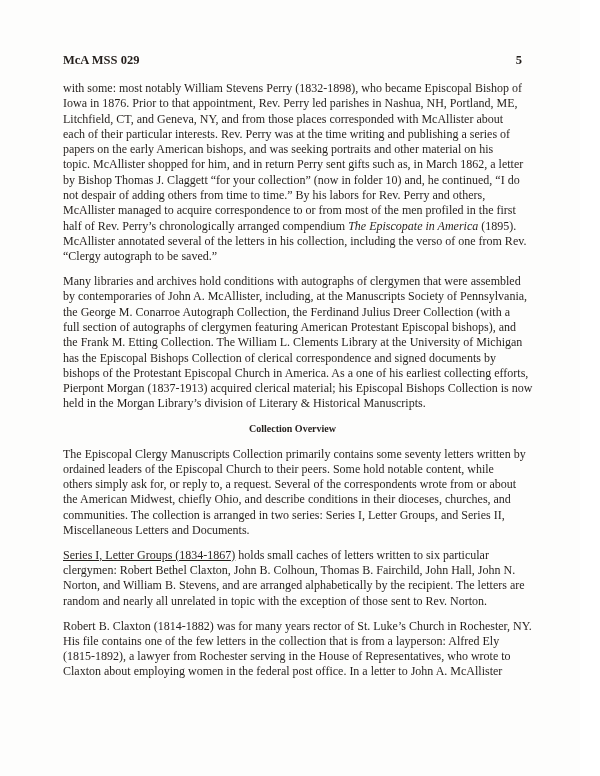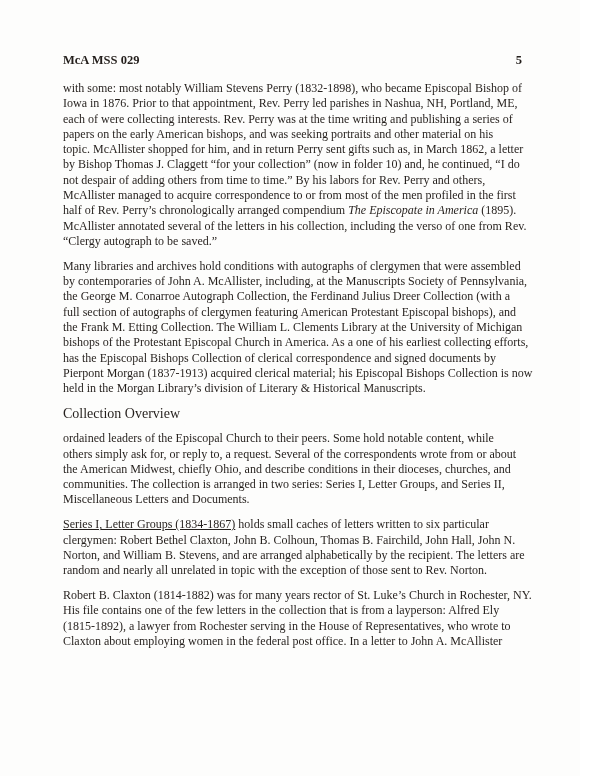--- a/index.html
+++ b/index.html
@@ -23,70 +23,73 @@
     font-size: 12.5px;
     line-height: 15px;
   }
   .body-text { margin-top: 13px; }
   .para { margin: 0 0 9.5px 0; }
   .line {
     line-height: 15.3px;
     white-space: nowrap;
   }
   .section-heading {
-    font-weight: normal;
-    font-size: 14px;
+    font-weight: bold;
+    font-size: 10px;
     line-height: 15.3px;
     margin: 0 0 10px 0;
     white-space: nowrap;
+    text-align: center;
   }
   .italic { font-style: italic; }
   .underline { text-decoration: underline; text-align: right; }
 </style>
 </head>
 <body>
 
 <div class="page">
 
   <div class="header-row">
     <span>McA MSS 029</span>
     <span>5</span>
   </div>
 
   <div class="body-text">
 
     <div class="para">
       <div class="line">with some: most notably William Stevens Perry (1832-1898), who became Episcopal Bishop of</div>
       <div class="line">Iowa in 1876. Prior to that appointment, Rev. Perry led parishes in Nashua, NH, Portland, ME,</div>
-      <div class="line">each of were collecting interests. Rev. Perry was at the time writing and publishing a series of</div>
+      <div class="line">Litchfield, CT, and Geneva, NY, and from those places corresponded with McAllister about</div>
+      <div class="line">each of their particular interests. Rev. Perry was at the time writing and publishing a series of</div>
       <div class="line">papers on the early American bishops, and was seeking portraits and other material on his</div>
       <div class="line">topic. McAllister shopped for him, and in return Perry sent gifts such as, in March 1862, a letter</div>
       <div class="line">by Bishop Thomas J. Claggett “for your collection” (now in folder 10) and, he continued, “I do</div>
       <div class="line">not despair of adding others from time to time.” By his labors for Rev. Perry and others,</div>
       <div class="line">McAllister managed to acquire correspondence to or from most of the men profiled in the first</div>
       <div class="line"><span>half of Rev. Perry’s chronologically arranged compendium </span><span class="italic">The Episcopate in America</span><span> (1895).</span></div>
       <div class="line">McAllister annotated several of the letters in his collection, including the verso of one from Rev.</div>
       <div class="line">“Clergy autograph to be saved.”</div>
     </div>
 
     <div class="para">
       <div class="line">Many libraries and archives hold conditions with autographs of clergymen that were assembled</div>
       <div class="line">by contemporaries of John A. McAllister, including, at the Manuscripts Society of Pennsylvania,</div>
       <div class="line">the George M. Conarroe Autograph Collection, the Ferdinand Julius Dreer Collection (with a</div>
       <div class="line">full section of autographs of clergymen featuring American Protestant Episcopal bishops), and</div>
       <div class="line">the Frank M. Etting Collection. The William L. Clements Library at the University of Michigan</div>
+      <div class="line">has the Episcopal Bishops Collection of clerical correspondence and signed documents by</div>
       <div class="line">bishops of the Protestant Episcopal Church in America. As a one of his earliest collecting efforts,</div>
-      <div class="line">has the Episcopal Bishops Collection of clerical correspondence and signed documents by</div>
       <div class="line">Pierpont Morgan (1837-1913) acquired clerical material; his Episcopal Bishops Collection is now</div>
       <div class="line">held in the Morgan Library’s division of Literary &amp; Historical Manuscripts.</div>
     </div>
 
     <div class="section-heading">Collection Overview</div>
 
     <div class="para">
+      <div class="line">The Episcopal Clergy Manuscripts Collection primarily contains some seventy letters written by</div>
       <div class="line">ordained leaders of the Episcopal Church to their peers. Some hold notable content, while</div>
       <div class="line">others simply ask for, or reply to, a request. Several of the correspondents wrote from or about</div>
       <div class="line">the American Midwest, chiefly Ohio, and describe conditions in their dioceses, churches, and</div>
       <div class="line">communities. The collection is arranged in two series: Series I, Letter Groups, and Series II,</div>
       <div class="line">Miscellaneous Letters and Documents.</div>
     </div>
 
     <div class="para">
       <div class="line"><span class="underline">Series I, Letter Groups (1834-1867)</span><span> holds small caches of letters written to six particular</span></div>
       <div class="line">clergymen: Robert Bethel Claxton, John B. Colhoun, Thomas B. Fairchild, John Hall, John N.</div>

